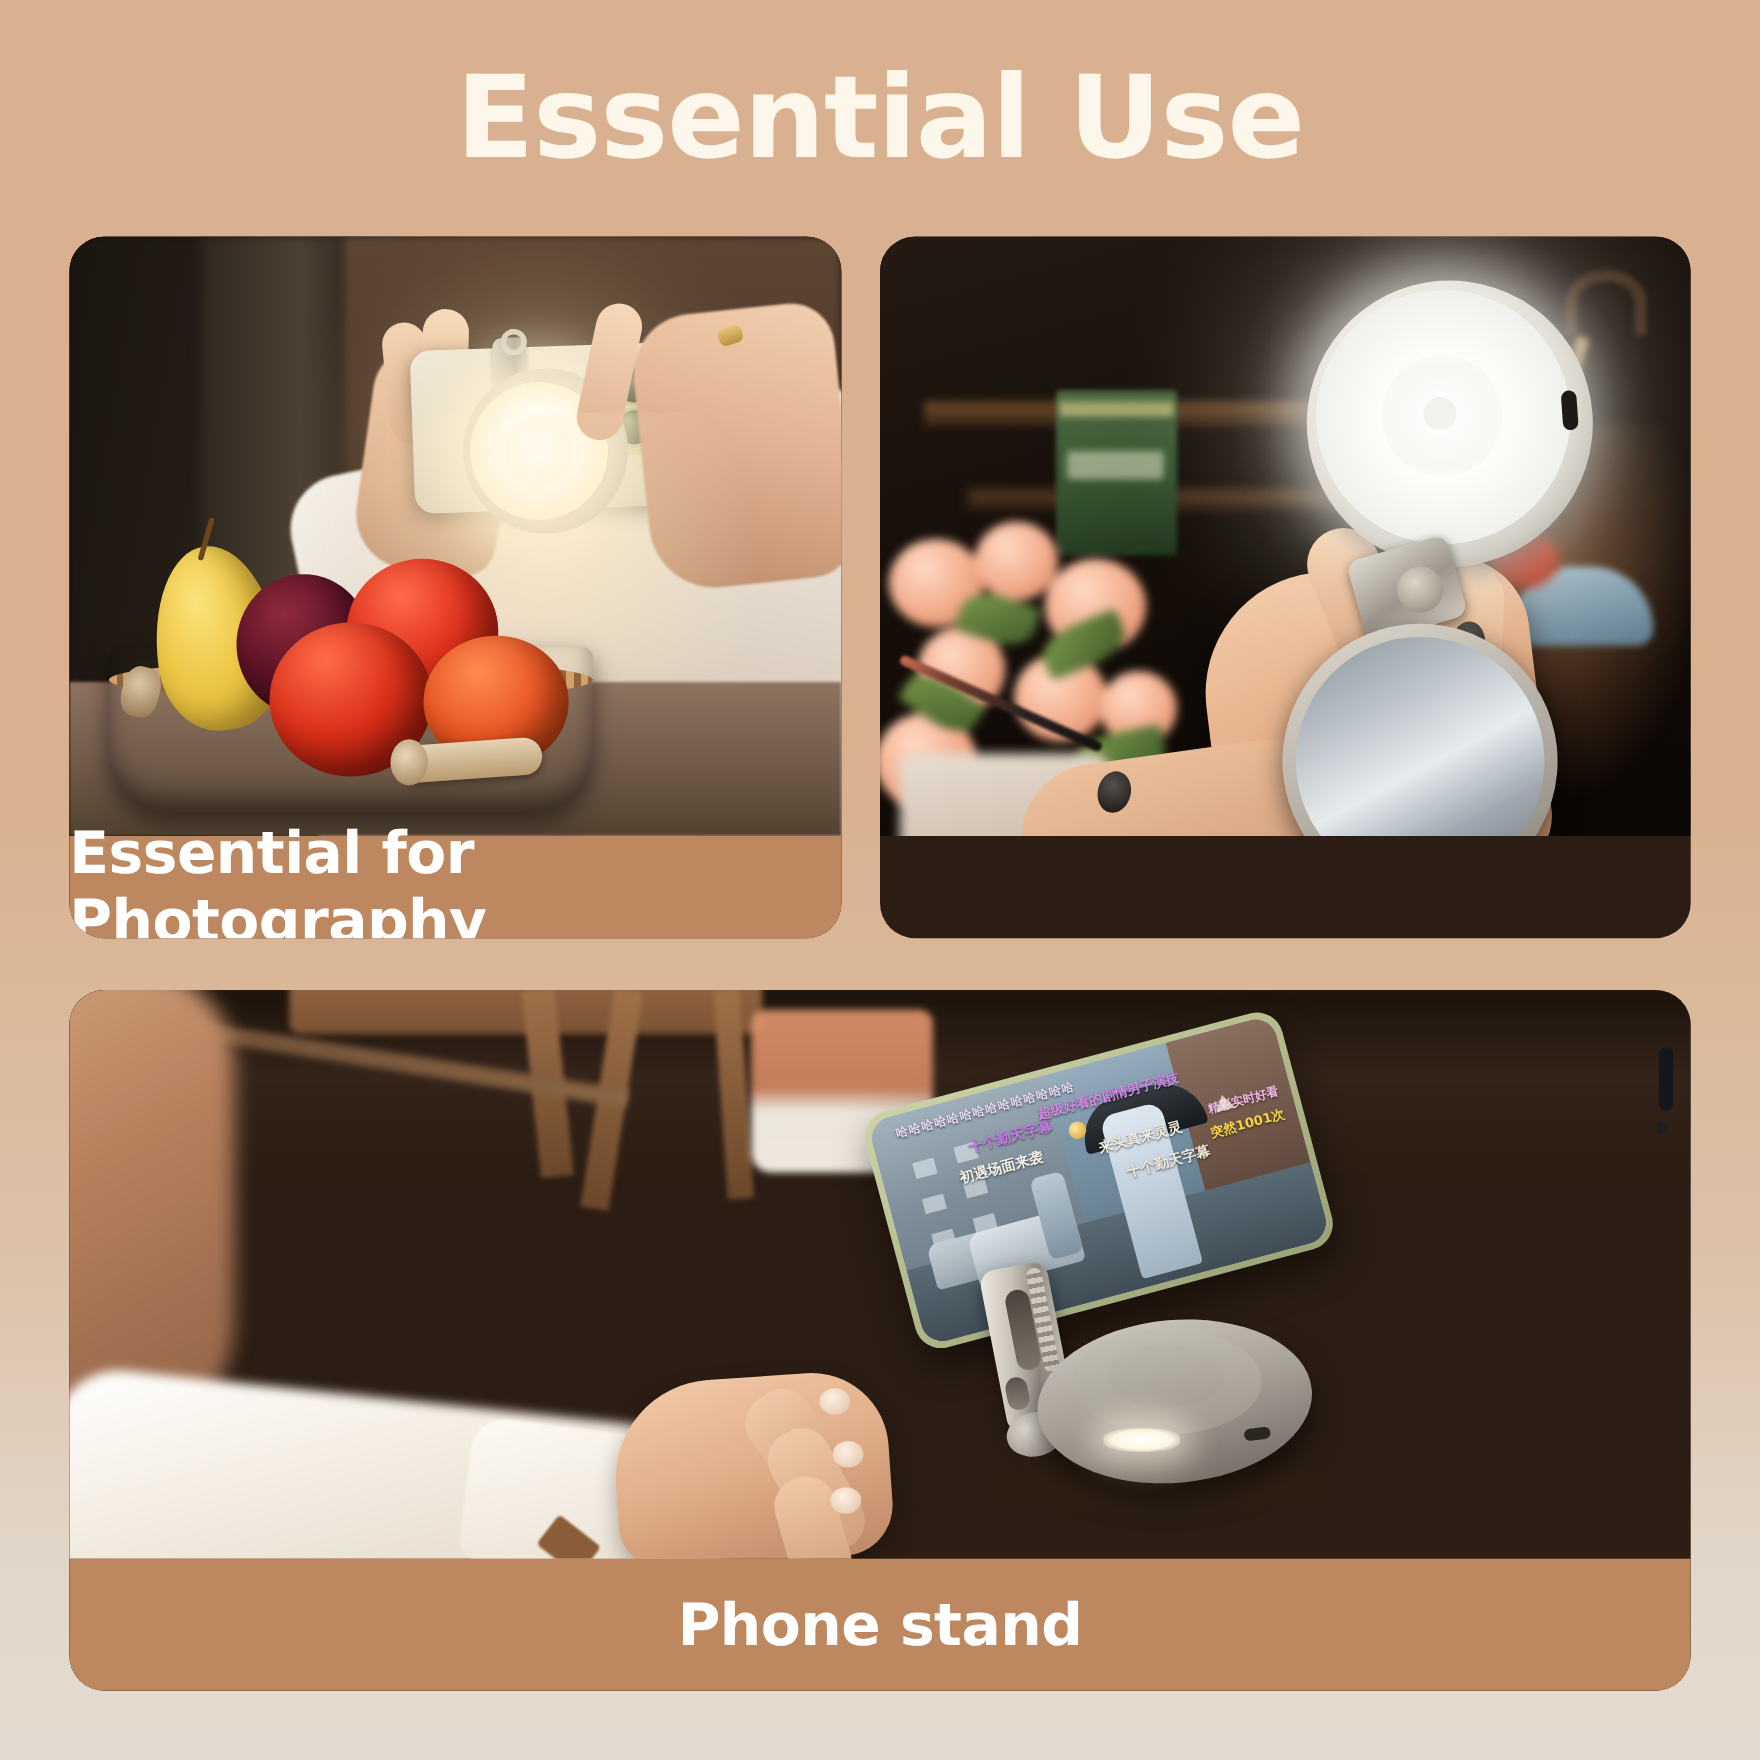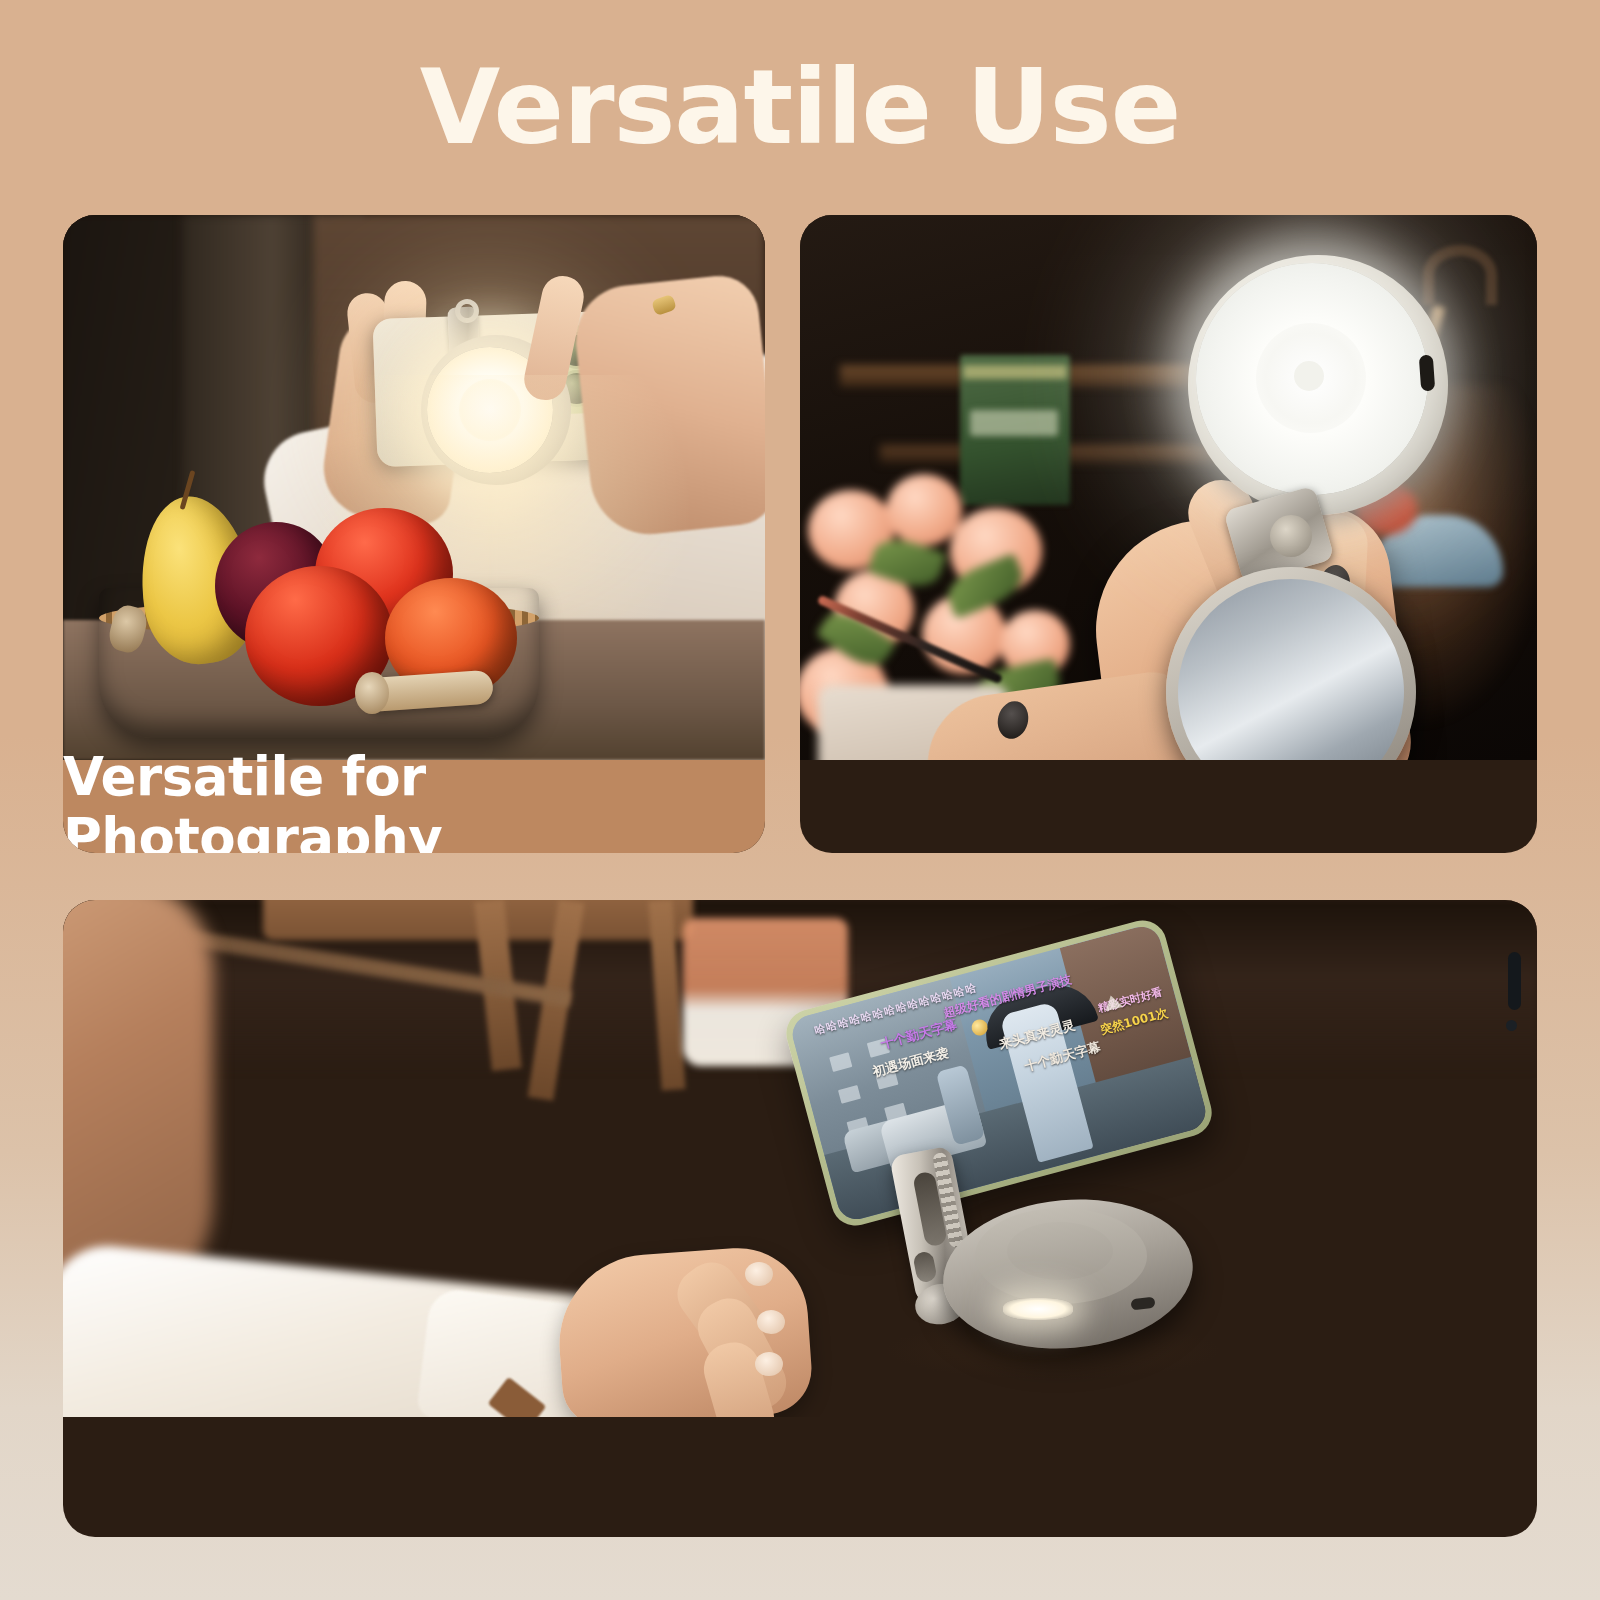--- a/index.html
+++ b/index.html
@@ -637,21 +637,21 @@
   }
   .p3 .shadow3{
     position:absolute; left:820px; top:420px; width:340px; height:60px;
     border-radius:50%;
     background:radial-gradient(ellipse, rgba(60,40,24,.45) 0%, rgba(60,40,24,0) 70%);
   }
 </style>
 </head>
 <body>
 
-<div class="page-title">Versatile Use</div>
+<div class="page-title">Essential Use</div>
 
 <div class="card" id="card-left">
   <div class="card-photo">
     <div class="p1">
       <div class="curtain"></div>
       <div class="curtain2"></div>
       <div class="wall"></div>
 
       <div class="torso"></div>
       <div class="torso2"></div>
@@ -687,21 +687,21 @@
       <div class="fruit plum"></div>
       <div class="fruit ap1"></div>
       <div class="fruit ap2"></div>
       <div class="fruit ap3"></div>
       <div class="handle"></div>
       <div class="handle-pin"></div>
       <div class="handle-l"></div>
     </div>
   </div>
   <div class="caption">
-    <span>Versatile for Photography</span>
+    <span>Essential for Photography</span>
   </div>
 </div>
 
 <div class="card" id="card-right">
   <div class="card-photo">
     <div class="p2">
       <div class="shelf"></div>
       <div class="shelf2"></div>
       <div class="greenbox"></div>
       <div class="greenbox-top"></div>
@@ -818,13 +818,16 @@
       <div class="bracket-slot2"></div>
       <div class="hinge3"></div>
 
       <div class="puck"></div>
       <div class="puck-top"></div>
       <div class="puck-inner"></div>
       <div class="puck-light"></div>
       <div class="puck-usb"></div>
     </div>
   </div>
+  <div class="caption">
+    <span>Phone stand</span>
+  </div>
 </div>
 
 </body></html>

